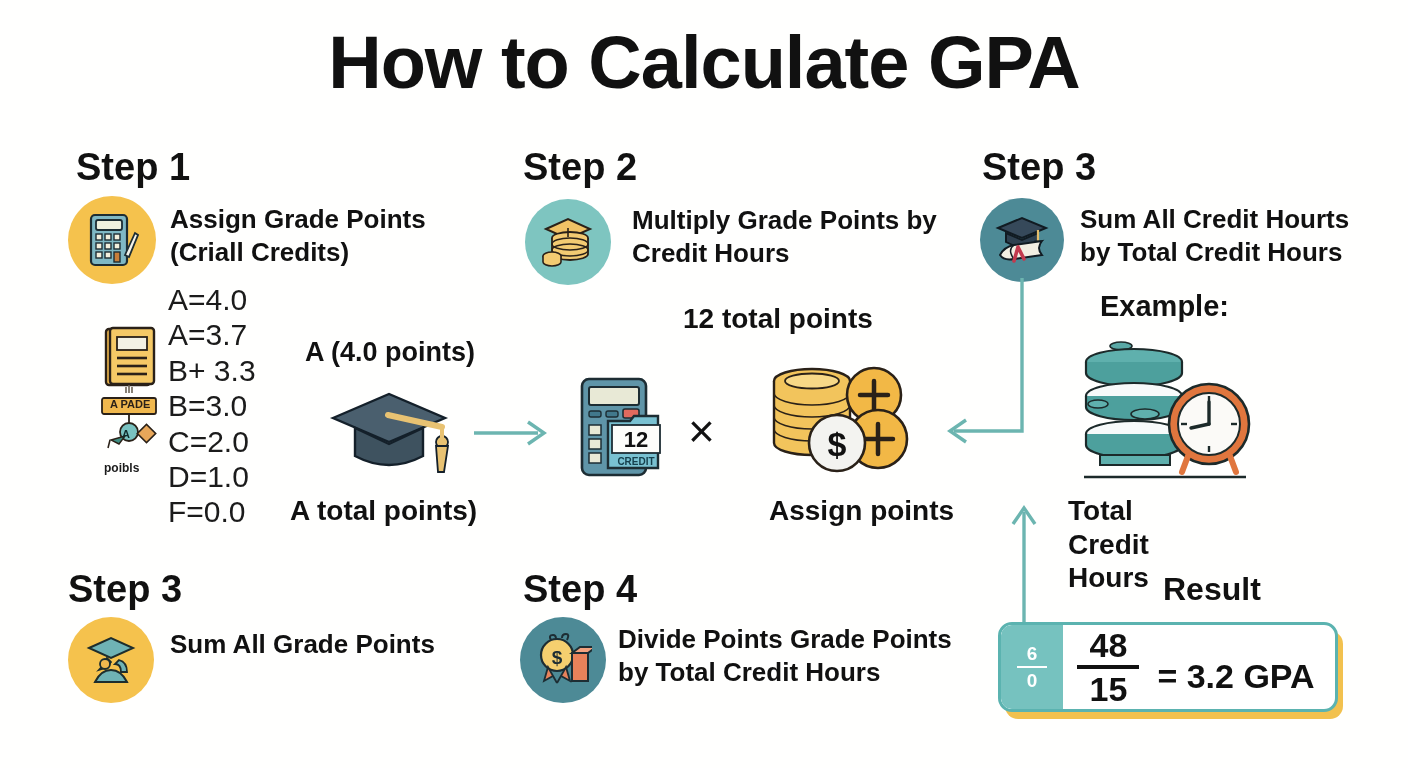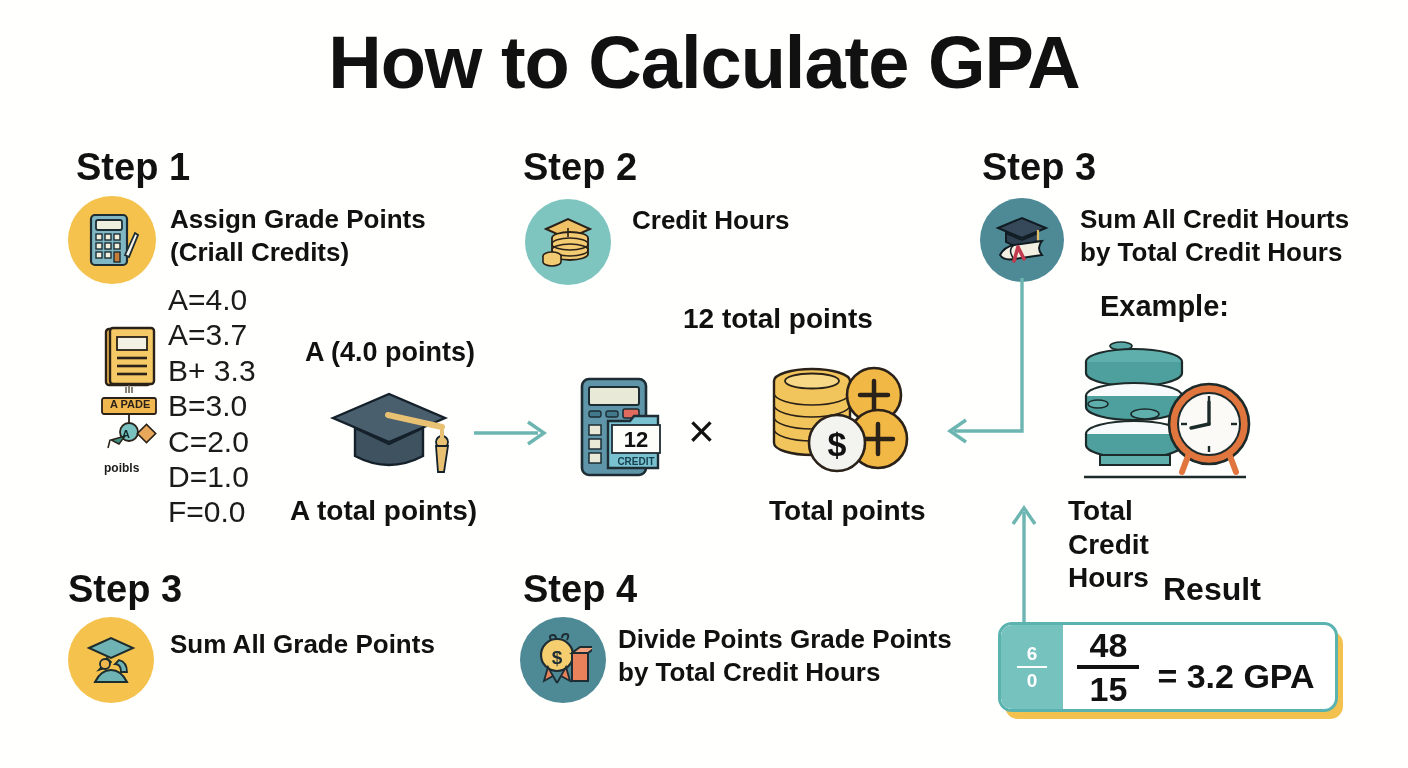--- a/index.html
+++ b/index.html
@@ -161,20 +161,21 @@
       <path d="M12 23 v16 a18 6 0 0 0 36 0 v-16" fill="#f3cb72" stroke="#2a2118" stroke-width="1.8"></path>
       <ellipse cx="30" cy="29" rx="18" ry="6" fill="none" stroke="#2a2118" stroke-width="1.4"></ellipse>
       <ellipse cx="30" cy="35" rx="18" ry="6" fill="none" stroke="#2a2118" stroke-width="1.4"></ellipse>
       <ellipse cx="12" cy="41" rx="9" ry="4" fill="#f3cb72" stroke="#2a2118" stroke-width="1.6"></ellipse>
       <path d="M3 41 v6 a9 4 0 0 0 18 0 v-6" fill="#f3cb72" stroke="#2a2118" stroke-width="1.6"></path>
       <line x1="28" y1="13" x2="28" y2="22" stroke="#2a2118" stroke-width="1.6"></line>
     </svg>
   </div>
 
   <div class="step-text" style="left:632px;top:204px;width:340px;">
+    <div>Multiply Grade Points by</div>
     <div>Credit Hours</div>
   </div>
 
   <div class="cap" style="left:683px;top:302px;font-size:28px;">12 total points</div>
 
   <div style="position:absolute;left:578px;top:375px;">
     <svg width="90" height="106" viewBox="0 0 90 106">
       <rect x="4" y="4" width="64" height="96" rx="7" fill="#5f95a8" stroke="#1d2d33" stroke-width="2.6"></rect>
       <rect x="11" y="12" width="50" height="18" rx="2" fill="#e8e9d6" stroke="#1d2d33" stroke-width="2"></rect>
       <rect x="11" y="36" width="12" height="6" rx="2" fill="#41788c" stroke="#1d2d33" stroke-width="1.4"></rect>
@@ -202,21 +203,21 @@
       <path d="M9 54 a38 12 0 0 0 76 0" fill="none" stroke="#2a2118" stroke-width="1.5"></path>
       <path d="M9 66 a38 12 0 0 0 76 0" fill="none" stroke="#2a2118" stroke-width="1.5"></path>
       <circle cx="109" cy="32" r="27" fill="#f2b846" stroke="#2a2118" stroke-width="2.6"></circle>
       <path d="M109 18 v28 M95 32 h28" stroke="#2a2118" stroke-width="4.5" stroke-linecap="round"></path>
       <circle cx="113" cy="76" r="29" fill="#f2b846" stroke="#2a2118" stroke-width="2.6"></circle>
       <path d="M113 61 v30 M98 76 h30" stroke="#2a2118" stroke-width="4.5" stroke-linecap="round"></path>
       <circle cx="72" cy="80" r="28" fill="#f3f3f0" stroke="#2a2118" stroke-width="2.6"></circle>
       <text x="72" y="93" font-family="Liberation Sans, sans-serif" font-size="34" font-weight="700" fill="#111" text-anchor="middle">$</text>
     </svg>
   </div>
-  <div class="cap" style="left:769px;top:494px;font-size:28px;">Total points</div>
+  <div class="cap" style="left:769px;top:494px;font-size:28px;">Assign points</div>
 
   <div class="step-head" style="left:982px;top:148px;">Step 3</div>
 
   <div class="circ" style="left:980px;top:198px;width:84px;height:84px;background:#4d8a96;">
     <svg width="60" height="58" viewBox="0 0 60 58">
       <path d="M6 17 L30 7 L54 17 L30 27 Z" fill="#36495a" stroke="#111b22" stroke-width="2"></path>
       <path d="M14 22 v9 q16 9 32 0 v-9 L30 29 Z" fill="#2e404f" stroke="#111b22" stroke-width="2"></path>
       <line x1="46" y1="19" x2="46" y2="30" stroke="#e4bd6a" stroke-width="2.2"></line>
       <path d="M43 30 h6 l-2 8 h-2 z" fill="#e4bd6a" stroke="#111b22" stroke-width="1.2"></path>
       <path d="M8 44 q4 -8 14 -10 l28 -4 q-6 7 0 14 l-28 4 q-10 2 -14 -4 z" fill="#f2eee2" stroke="#111b22" stroke-width="1.9"></path>

